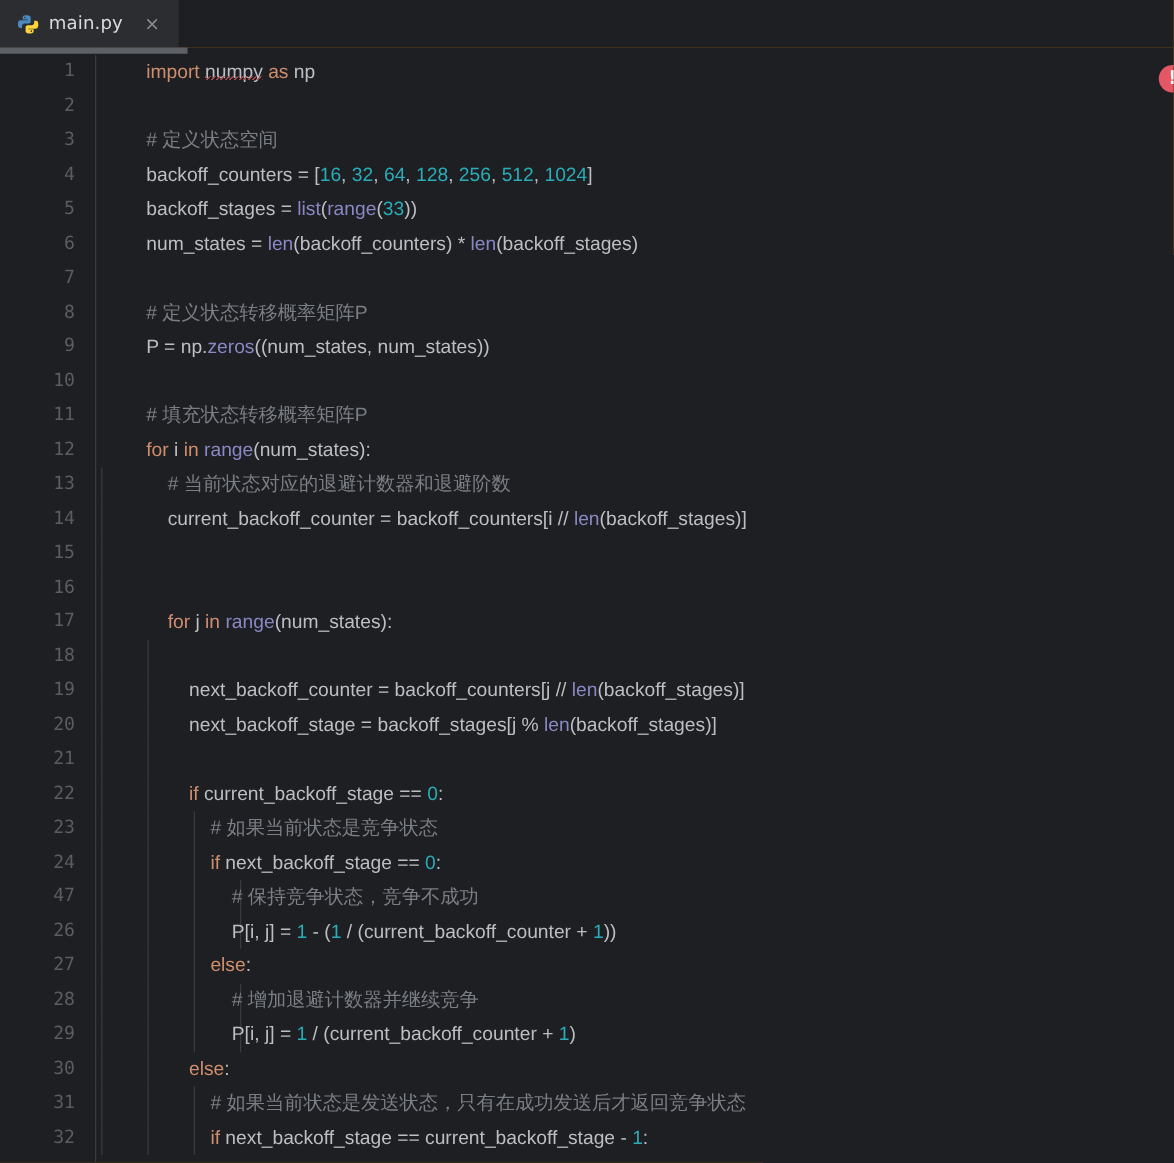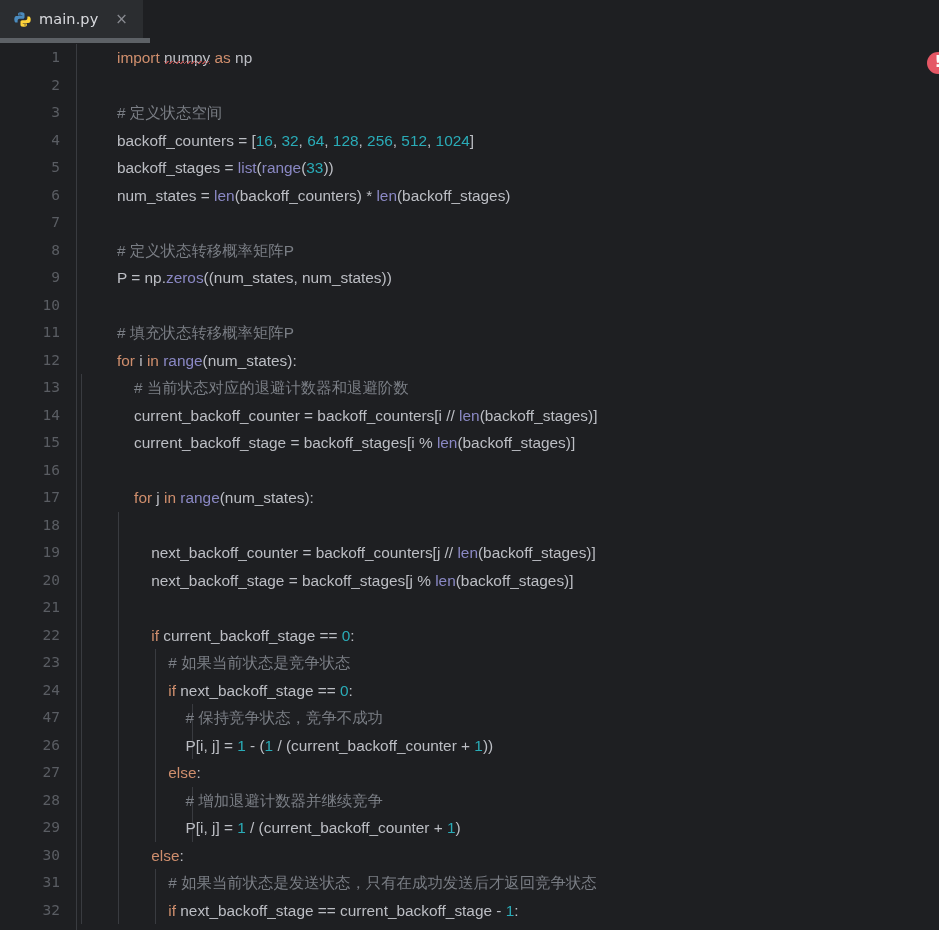--- a/index.html
+++ b/index.html
@@ -220,21 +220,21 @@
         <div class="line" style="top: 110px; position: absolute; left: 0px; width: 939px;"><div class="lnum">5</div><div class="code"><span class="ident">backoff_stages</span> = <span class="fn">list</span>(<span class="fn">range</span>(<span class="num">33</span>))</div></div>
         <div class="line" style="top: 137.5px; position: absolute; left: 0px; width: 939px;"><div class="lnum">6</div><div class="code"><span class="ident">num_states</span> = <span class="fn">len</span>(<span class="ident">backoff_counters</span>) * <span class="fn">len</span>(<span class="ident">backoff_stages</span>)</div></div>
         <div class="line" style="top: 165px; position: absolute; left: 0px; width: 939px;"><div class="lnum">7</div><div class="code"></div></div>
         <div class="line" style="top: 192.5px; position: absolute; left: 0px; width: 939px;"><div class="lnum">8</div><div class="code"><span class="cmt"># 定义状态转移概率矩阵P</span></div></div>
         <div class="line" style="top: 220px; position: absolute; left: 0px; width: 939px;"><div class="lnum">9</div><div class="code"><span class="ident">P</span> = <span class="ident">np</span>.<span class="fn">zeros</span>((<span class="ident">num_states</span>, <span class="ident">num_states</span>))</div></div>
         <div class="line" style="top: 247.5px; position: absolute; left: 0px; width: 939px;"><div class="lnum">10</div><div class="code"></div></div>
         <div class="line" style="top: 275px; position: absolute; left: 0px; width: 939px;"><div class="lnum">11</div><div class="code"><span class="cmt"># 填充状态转移概率矩阵P</span></div></div>
         <div class="line" style="top: 302.5px; position: absolute; left: 0px; width: 939px;"><div class="lnum">12</div><div class="code"><span class="kw">for</span> <span class="ident">i</span> <span class="kw">in</span> <span class="fn">range</span>(<span class="ident">num_states</span>):</div></div>
         <div class="line" style="top: 330px; position: absolute; left: 0px; width: 939px;"><div class="guide" style="left: 81px;"></div><div class="lnum">13</div><div class="code">    <span class="cmt"># 当前状态对应的退避计数器和退避阶数</span></div></div>
         <div class="line" style="top: 357.5px; position: absolute; left: 0px; width: 939px;"><div class="guide" style="left: 81px;"></div><div class="lnum">14</div><div class="code">    <span class="ident">current_backoff_counter</span> = <span class="ident">backoff_counters</span>[<span class="ident">i</span> // <span class="fn">len</span>(<span class="ident">backoff_stages</span>)]</div></div>
-        <div class="line" style="top: 385px; position: absolute; left: 0px; width: 844px;"><div class="guide" style="left: 81px;"></div><div class="lnum">15</div><div class="code">    <span class="ident">current_backoff_stage</span> = <span class="ident">backoff_stages</span>[<span class="ident">i</span> % <span class="fn">len</span>(<span class="ident">backoff_stages</span>)]</div></div>
+        <div class="line" style="top: 385px; position: absolute; left: 0px; width: 844px;"><div class="guide" style="left: 81px;"></div><div class="lnum">15</div></div>
         <div class="line" style="top: 412.5px; position: absolute; left: 0px; width: 939px;"><div class="guide" style="left: 81px;"></div><div class="lnum">16</div><div class="code"></div></div>
         <div class="line" style="top: 440px; position: absolute; left: 0px; width: 939px;"><div class="guide" style="left: 81px;"></div><div class="lnum">17</div><div class="code">    <span class="kw">for</span> <span class="ident">j</span> <span class="kw">in</span> <span class="fn">range</span>(<span class="ident">num_states</span>):</div></div>
         <div class="line" style="top: 467.5px; position: absolute; left: 0px; width: 939px;"><div class="guide" style="left: 81px;"></div><div class="guide" style="left: 118px;"></div><div class="lnum">18</div></div>
         <div class="line" style="top: 495px; position: absolute; left: 0px; width: 939px;"><div class="guide" style="left: 81px;"></div><div class="guide" style="left: 118px;"></div><div class="lnum">19</div><div class="code">        <span class="ident">next_backoff_counter</span> = <span class="ident">backoff_counters</span>[<span class="ident">j</span> // <span class="fn">len</span>(<span class="ident">backoff_stages</span>)]</div></div>
         <div class="line" style="top: 522.5px; position: absolute; left: 0px; width: 939px;"><div class="guide" style="left: 81px;"></div><div class="guide" style="left: 118px;"></div><div class="lnum">20</div><div class="code">        <span class="ident">next_backoff_stage</span> = <span class="ident">backoff_stages</span>[<span class="ident">j</span> % <span class="fn">len</span>(<span class="ident">backoff_stages</span>)]</div></div>
         <div class="line" style="top: 550px; position: absolute; left: 0px; width: 939px;"><div class="guide" style="left: 81px;"></div><div class="guide" style="left: 118px;"></div><div class="lnum">21</div><div class="code"></div></div>
         <div class="line" style="top: 577.5px; position: absolute; left: 0px; width: 939px;"><div class="guide" style="left: 81px;"></div><div class="guide" style="left: 118px;"></div><div class="lnum">22</div><div class="code">        <span class="kw">if</span> <span class="ident">current_backoff_stage</span> == <span class="num">0</span>:</div></div>
         <div class="line" style="top: 605px; position: absolute; left: 0px; width: 939px;"><div class="guide" style="left: 81px;"></div><div class="guide" style="left: 118px;"></div><div class="guide" style="left: 155px;"></div><div class="lnum">23</div><div class="code">            <span class="cmt"># 如果当前状态是竞争状态</span></div></div>
         <div class="line" style="top: 632.5px; position: absolute; left: 0px; width: 939px;"><div class="guide" style="left: 81px;"></div><div class="guide" style="left: 118px;"></div><div class="guide" style="left: 155px;"></div><div class="lnum">24</div><div class="code">            <span class="kw">if</span> <span class="ident">next_backoff_stage</span> == <span class="num">0</span>:</div></div>
         <div class="line" style="top: 660px; position: absolute; left: 0px; width: 939px;"><div class="guide" style="left: 81px;"></div><div class="guide" style="left: 118px;"></div><div class="guide" style="left: 155px;"></div><div class="guide" style="left: 192px;"></div><div class="lnum">47</div><div class="code">                <span class="cmt"># 保持竞争状态，竞争不成功</span></div></div>

